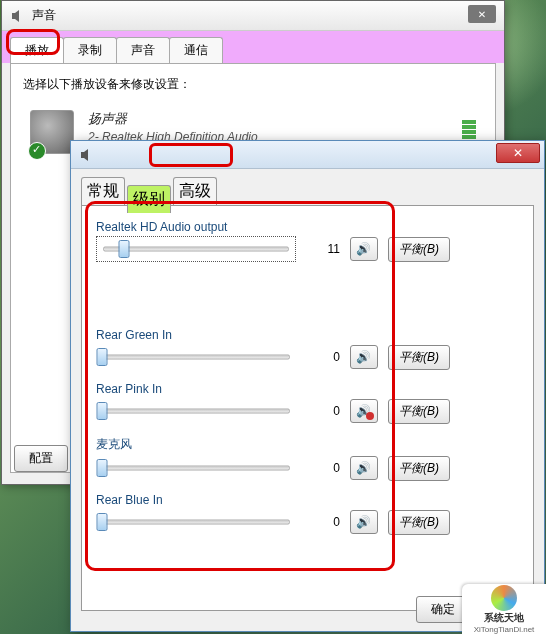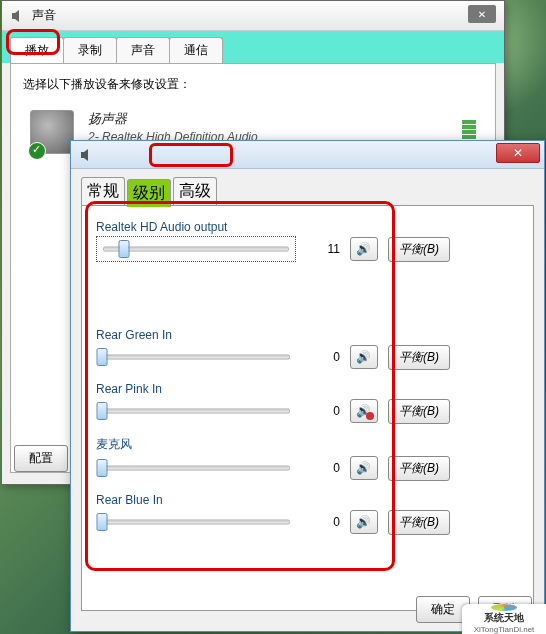--- a/index.html
+++ b/index.html
@@ -8,21 +8,21 @@
 
   
   .sound-dialog { position: absolute; top: 0; left: 1px; width: 504px; height: 485px; background: #f0f0f0; border: 1px solid #666; box-shadow: 2px 2px 8px rgba(0,0,0,0.3); }
   .sound-titlebar { height: 30px; background: linear-gradient(#fdfdfd, #e8e8e8); border-bottom: 1px solid #ccc; display: flex; align-items: center; padding: 0 8px; position: relative; }
   .sound-title { font-size: 12px; flex: 1; }
   .title-icon { width: 16px; height: 16px; margin-right: 6px; }
   .close-btn1 { position: absolute; right: 8px; top: 4px; width: 28px; height: 18px; background: #777; border-radius: 2px; color: #fff; display: flex; align-items: center; justify-content: center; font-size: 10px; cursor: pointer; }
 
   .red-highlight1 { position: absolute; top: 28px; left: 4px; width: 54px; height: 26px; border: 3px solid #d00; border-radius: 8px; z-index: 5; pointer-events: none; }
 
-  .tabstrip { display: flex; padding: 6px 4px 0 8px; background: #5eead4; }
+  .tabstrip { display: flex; padding: 6px 4px 0 8px; background: #f0abfc; }
   .tab { padding: 4px 14px; border: 1px solid #aaa; border-bottom: none; background: #f8f8f8; margin-right: 0; border-radius: 3px 3px 0 0; font-size: 12px; cursor: pointer; }
   .tab.active { background: #fff; }
   .tab + .tab { margin-left: -1px; }
   .tab-content { border: 1px solid #aaa; margin: 0 8px 8px 8px; background: #fff; padding: 12px; height: 410px; }
   .device-instr { font-size: 12px; margin-bottom: 10px; }
 
   .device-row { display: flex; align-items: flex-start; padding: 6px; border: 1px solid transparent; }
   .device-icon-wrap { position: relative; width: 48px; height: 48px; margin-right: 10px; }
   .device-icon { width: 44px; height: 44px; background: radial-gradient(circle at 40% 35%, #bbb 0%, #888 60%, #666 100%); border: 1px solid #999; border-radius: 3px; }
   .check-badge { position: absolute; bottom: -2px; left: -2px; width: 18px; height: 18px; background: #2a8a2a; border-radius: 50%; border: 1px solid #fff; }
@@ -39,21 +39,21 @@
   
   .prop-dialog { position: absolute; top: 140px; left: 70px; width: 475px; height: 492px; background: #f0f0f0; border: 1px solid #5a8ab8; box-shadow: 3px 3px 12px rgba(0,0,0,0.4); z-index: 10; }
   .prop-titlebar { height: 28px; background: linear-gradient(#eaf2fb, #d0e0f0); border-bottom: 1px solid #b0c0d0; display: flex; align-items: center; padding: 0 8px; position: relative; }
   .prop-title { font-size: 12px; flex: 1; color: #333; }
   .close-btn2 { position: absolute; right: 4px; top: 2px; width: 44px; height: 20px; background: linear-gradient(#e07070, #c83838); border: 1px solid #a02020; border-radius: 2px; color: #fff; display: flex; align-items: center; justify-content: center; font-size: 12px; cursor: pointer; }
 
   .red-highlight2 { position: absolute; top: 2px; left: 78px; width: 84px; height: 24px; border: 3px solid #d00; border-radius: 6px; z-index: 15; pointer-events: none; }
 
   .prop-tabstrip { display: flex; padding: 8px 10px 0 10px; }
   .prop-tab { padding: 3px 5px; border: 1px solid #999; border-bottom: none; background: #f4f4f4; border-radius: 3px 3px 0 0; font-size: 16px; cursor: pointer; }
-  .prop-tab.active { background: #84cc16; position: relative; top: 2px; }
+  .prop-tab.active { background: #bef264; position: relative; top: 8px; }
   .prop-tab + .prop-tab { margin-left: 2px; }
   .prop-content { border: 1px solid #999; margin: 0 10px; background: #fff; padding: 14px 14px 8px 14px; height: 406px; overflow: hidden; }
 
   .red-highlight3 { position: absolute; top: 60px; left: 14px; width: 310px; height: 370px; border: 3px solid #d00; border-radius: 10px; z-index: 15; pointer-events: none; }
 
   .slider-group { margin-bottom: 12px; }
   .slider-group.first { margin-bottom: 66px; }
   .slider-label { font-size: 12px; color: #1a4a7a; margin-bottom: 2px; }
   .slider-row { display: flex; align-items: center; gap: 10px; }
   .slider-wrap { position: relative; width: 200px; height: 26px; }
@@ -62,21 +62,21 @@
   .slider-thumb { position: absolute; top: 50%; width: 11px; height: 18px; background: linear-gradient(#e8f4ff, #a8d0f0); border: 1px solid #5a8ab8; border-radius: 2px; transform: translate(-50%, -50%); cursor: pointer; }
   .slider-value { width: 34px; text-align: right; font-size: 12px; }
   .mute-btn { width: 28px; height: 24px; border: 1px solid #888; background: linear-gradient(#fff, #e4e4e4); border-radius: 3px; display: flex; align-items: center; justify-content: center; cursor: pointer; }
   .speaker-icon { font-size: 12px; color: #2a5ab8; position: relative; }
   .muted-dot { position: absolute; bottom: -2px; right: -3px; width: 8px; height: 8px; background: #d03030; border-radius: 50%; }
   .balance-btn { padding: 3px 10px; border: 1px solid #888; background: linear-gradient(#fff, #e4e4e4); border-radius: 3px; font-size: 12px; cursor: pointer; font-style: italic; }
 
   .prop-buttons { position: absolute; bottom: 8px; right: 12px; display: flex; gap: 8px; }
 
   
-  .watermark { position: absolute; bottom: 0; right: 0; width: 84px; height: 30px; background: #fff; border-radius: 6px 0 0 0; display: flex; flex-direction: column; align-items: center; justify-content: center; z-index: 50; box-shadow: -1px -1px 3px rgba(0,0,0,0.2); }
+  .watermark { position: absolute; bottom: 0; right: 0; width: 84px; height: 50px; background: #fff; border-radius: 6px 0 0 0; display: flex; flex-direction: column; align-items: center; justify-content: center; z-index: 50; box-shadow: -1px -1px 3px rgba(0,0,0,0.2); }
   .wm-circle { width: 26px; height: 26px; border-radius: 50%; background: conic-gradient(#e84, #4ae, #ae4, #e84); }
   .wm-text1 { font-size: 10px; font-weight: bold; color: #333; }
   .wm-text2 { font-size: 8px; color: #666; }
 </style>
 </head>
 <body>
 
 <div class="leaves"></div>
 
 <div class="sound-dialog">

